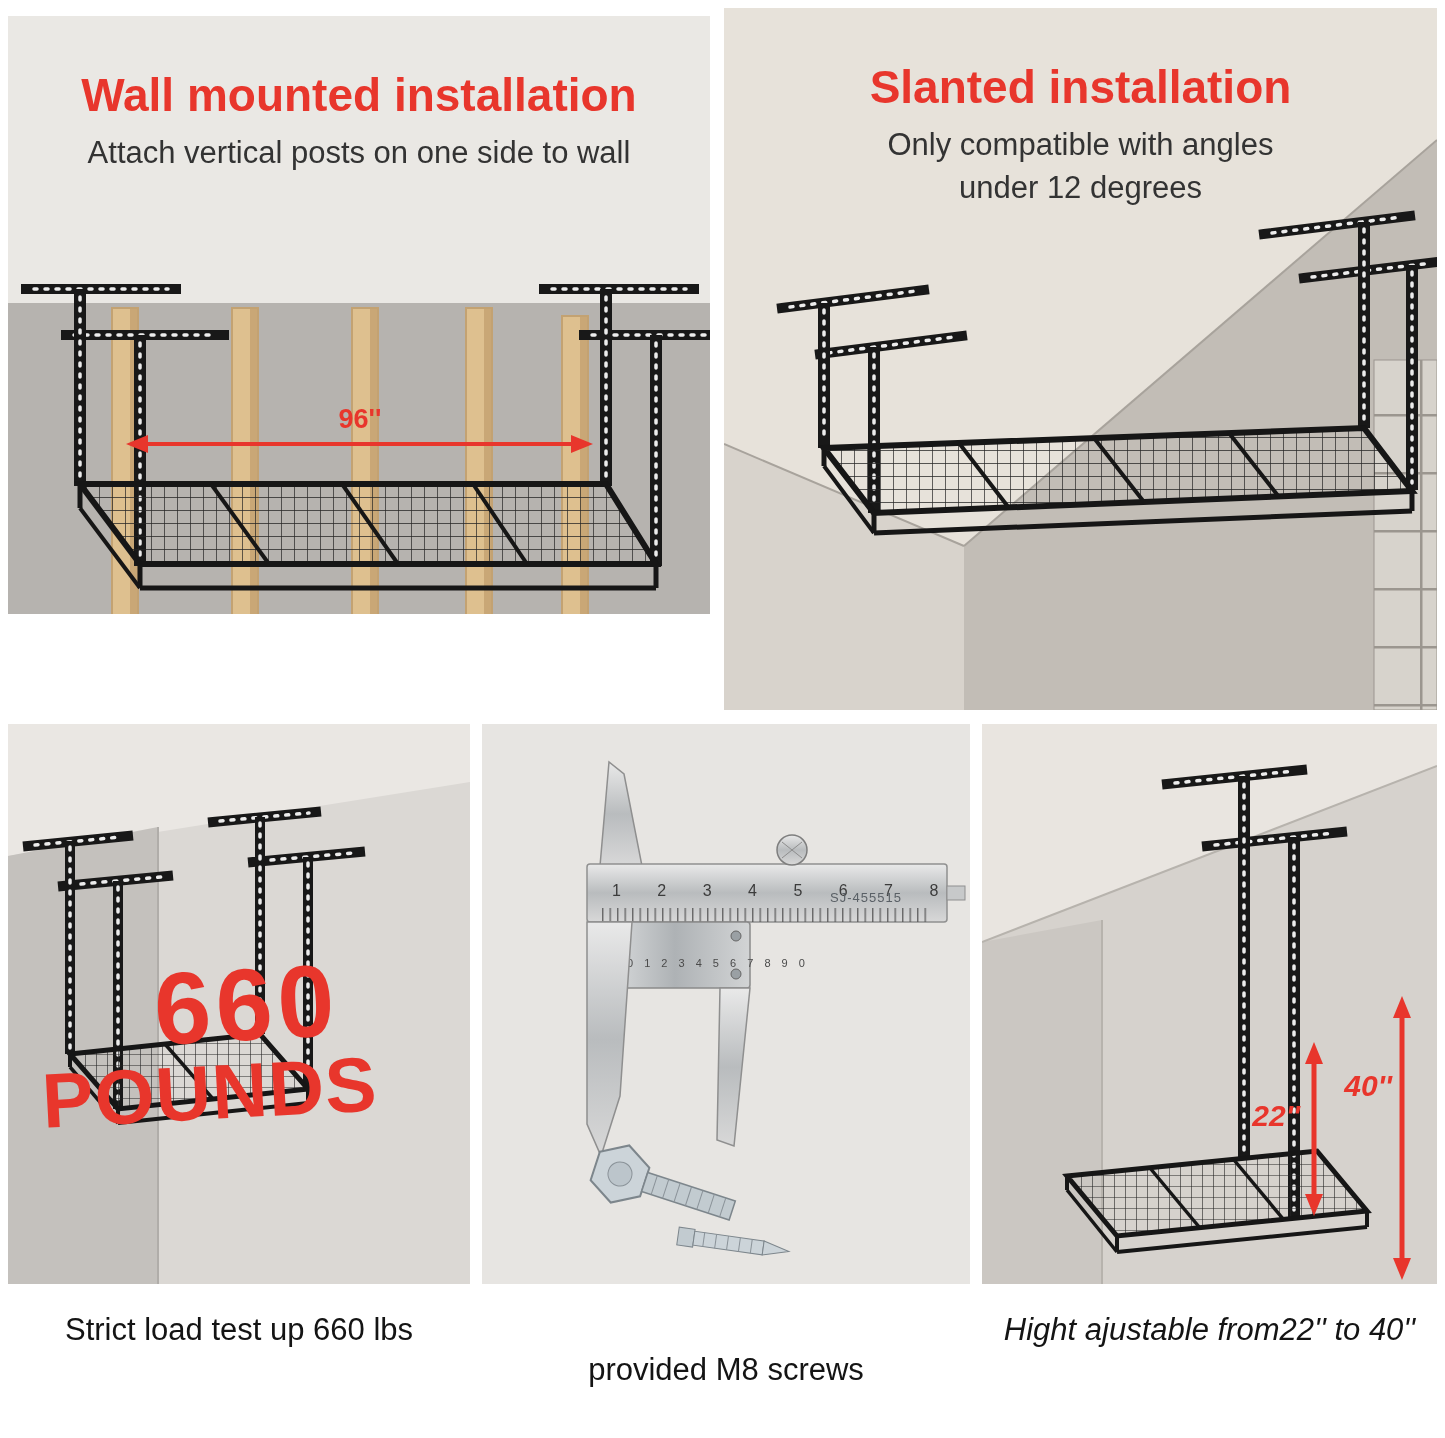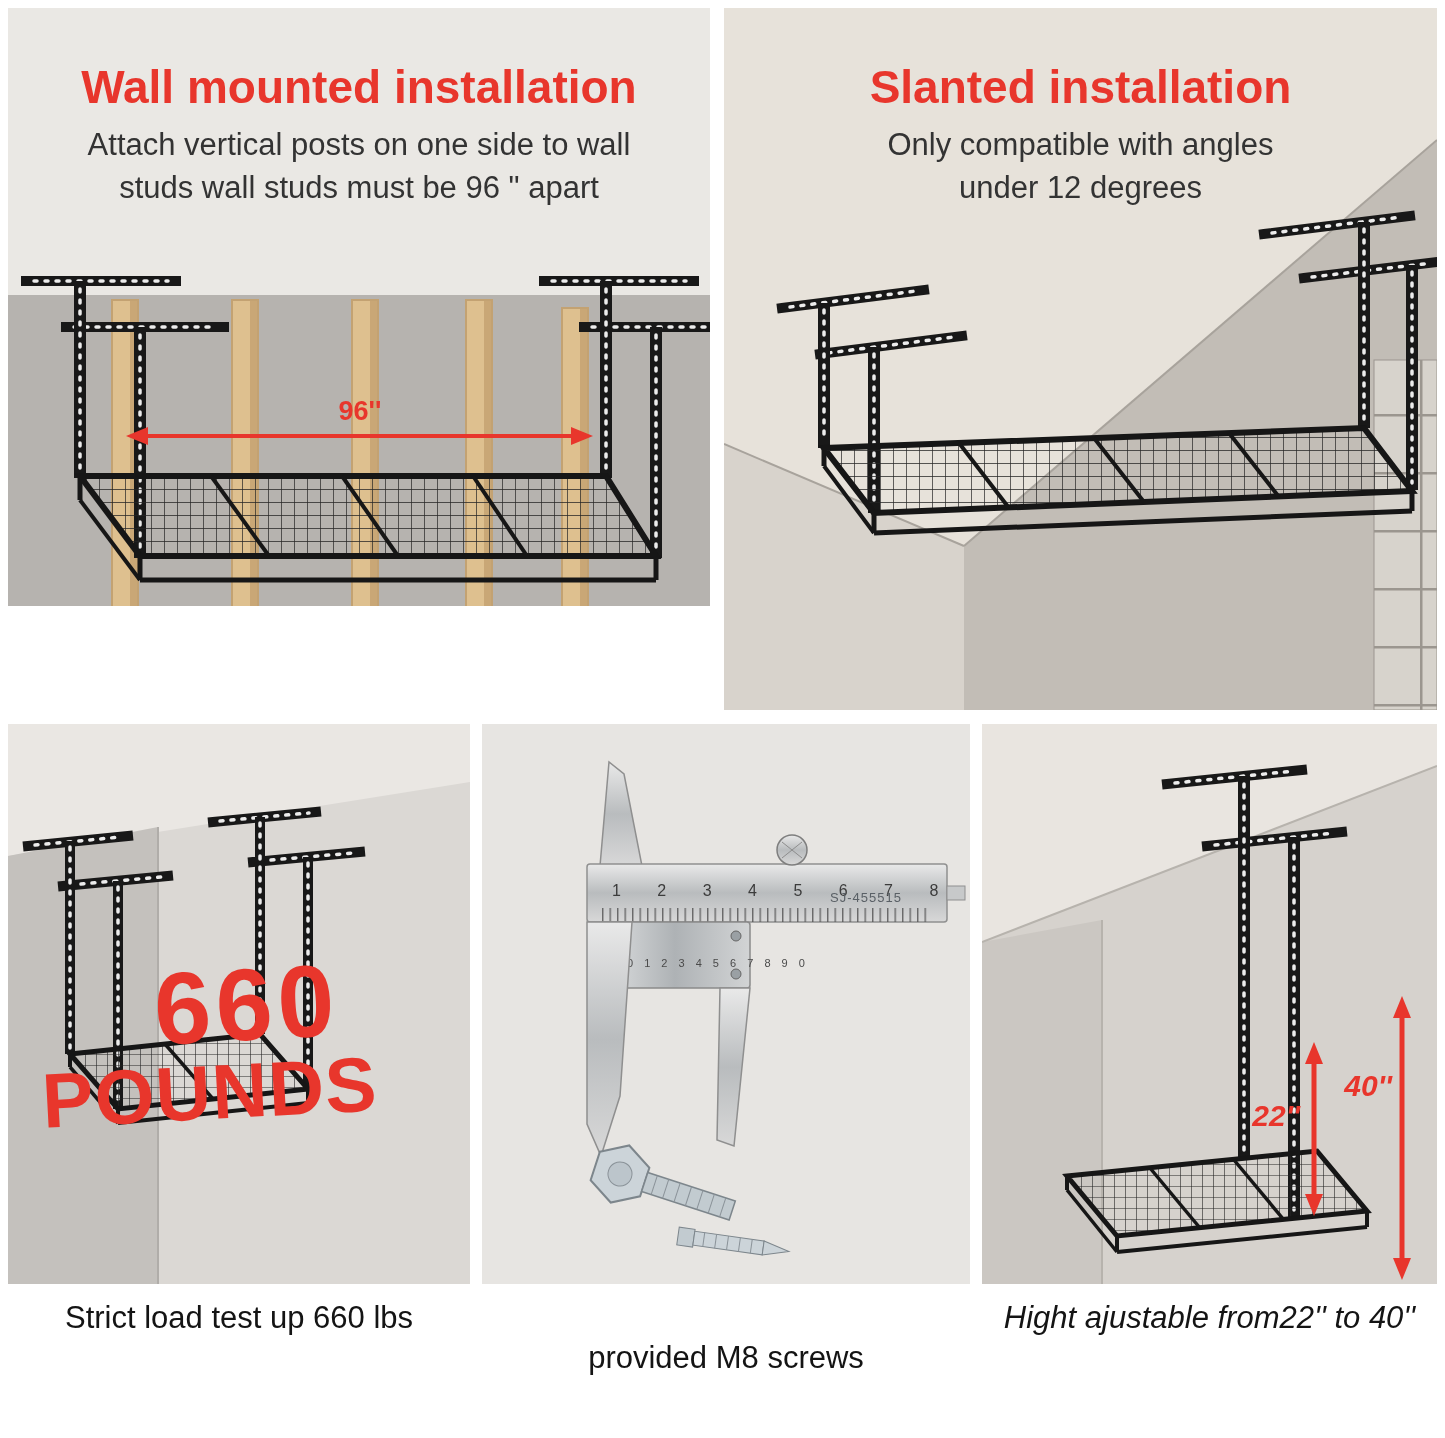--- a/index.html
+++ b/index.html
@@ -6,57 +6,56 @@
   body{
     width:1445px;height:1438px;position:relative;background:#ffffff;
     font-family:"Liberation Sans", sans-serif;color:#222;
     -webkit-font-smoothing:antialiased;
   }
   .panel{position:absolute;overflow:hidden;}
   .scene{position:absolute;inset:0;}
   svg{display:block;font-family:inherit;}
 
   
-  #p-tl{left:8px;top:8px;width:702px;height:598px;
+  #p-tl{left:8px;top:16px;width:702px;height:598px;
         background:linear-gradient(#eae8e4 0 48%, #b6b3af 48% 100%);}
   #p-tr{left:724px;top:8px;width:713px;height:702px;background:#bef264;}
 
   .head{position:relative;z-index:3;text-align:center;}
   .panel-title{margin:52px 20px 10px;font-size:46px;font-weight:700;color:var(--red);}
   .panel-sub{margin:8px 30px;font-size:31px;line-height:1.38;color:#333;font-weight:400;}
 
   
   .bpanel{top:724px;height:706px;display:flex;flex-direction:column;background:#fff;}
   #p-bl{left:8px;width:462px;}
   #p-bm{left:482px;width:488px;}
   #p-br{left:982px;width:455px;font-style:italic;}
   .photo{position:relative;width:100%;height:560px;overflow:hidden;}
   .caption{flex:1;display:flex;align-items:flex-start;justify-content:center;
-           padding-top:14px;text-align:left;font-size:31px;line-height:1.3;color:var(--caption);}
+           padding-top:26px;text-align:left;font-size:31px;line-height:1.3;color:var(--caption);}
 
   
   .big-red{position:absolute;z-index:4;color:var(--red);font-weight:700;line-height:1;
            transform:rotate(-3deg);white-space:nowrap;}
   #big660{left:146px;top:230px;font-size:102px;letter-spacing:5px;}
   #bigPounds{left:34px;top:330px;font-size:77px;letter-spacing:1px;}
   .bar{stroke:#181818;stroke-width:10;stroke-linecap:square;}
   .dots{stroke:#ececec;stroke-width:3.5;stroke-dasharray:3 8;stroke-linecap:round;fill:none;}
   .redline{stroke:var(--red);fill:none;}
   .redfill{fill:var(--red);}
   .redtext{fill:var(--red);font-weight:700;}
 </style>
 </head>
 <body>
 
 <section class="panel" id="p-tl">
   <div class="head">
     <h2 class="panel-title">Wall mounted installation</h2>
     <p class="panel-sub">
       <span>Attach vertical posts on one side to wall</span><br>
-      <span>studs wall studs must be 96 " apart</span>
     </p>
   </div>
   <svg class="scene" viewBox="0 0 702 702">
     <defs>
       <pattern id="mesh-a" width="13" height="13" patternUnits="userSpaceOnUse">
         <path d="M13 0H0V13" fill="none" stroke="#242424" stroke-width="1.4"></path>
       </pattern>
     </defs>
 
     <g>

